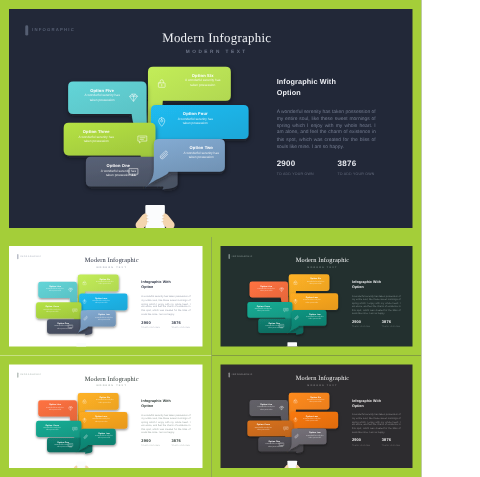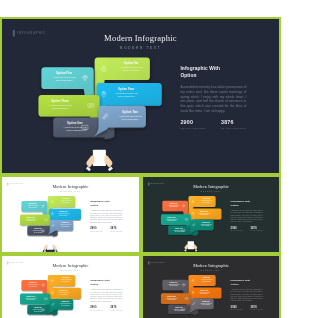--- a/index.html
+++ b/index.html
@@ -1,20 +1,20 @@
 <!DOCTYPE html>
 <html><head>
 <meta charset="utf-8">
 <style>
   html,body{margin:0;padding:0;background:#fff;width:281px;height:318px;overflow:hidden;}
   body{font-family:"Liberation Sans",sans-serif;-webkit-font-smoothing:antialiased;}
   .page{position:relative;width:281px;height:318px;overflow:hidden;}
 
   
-  .slide{position:absolute;overflow:hidden;box-sizing:border-box;border:2px solid #14b8a6;margin-top:17px;}
+  .slide{position:absolute;overflow:hidden;box-sizing:border-box;border:6px solid #14b8a6;}
   .stage{position:absolute;left:0;top:0;width:281px;height:158px;transform-origin:0 0;}
 
   .logo{position:absolute;left:11px;top:10.5px;display:flex;align-items:center;gap:3px;}
   .logo-mark{width:1.6px;height:7px;border-radius:1px;}
   .logo-txt{font-size:2.9px;letter-spacing:0.8px;font-weight:700;white-space:nowrap;}
 
   .title{position:absolute;left:0;right:0;top:14px;text-align:center;
          font-family:"Liberation Serif",serif;font-size:8.7px;letter-spacing:0.2px;white-space:nowrap;}
   .subtitle{position:absolute;left:0;right:0;top:27px;text-align:center;
             font-size:3.2px;letter-spacing:1.7px;font-weight:700;white-space:nowrap;}

